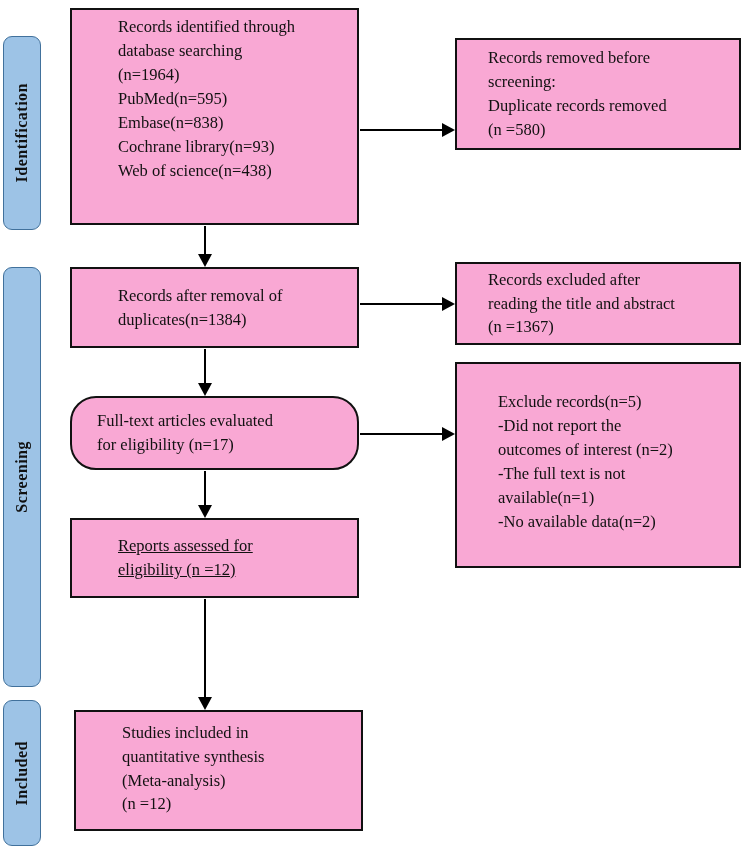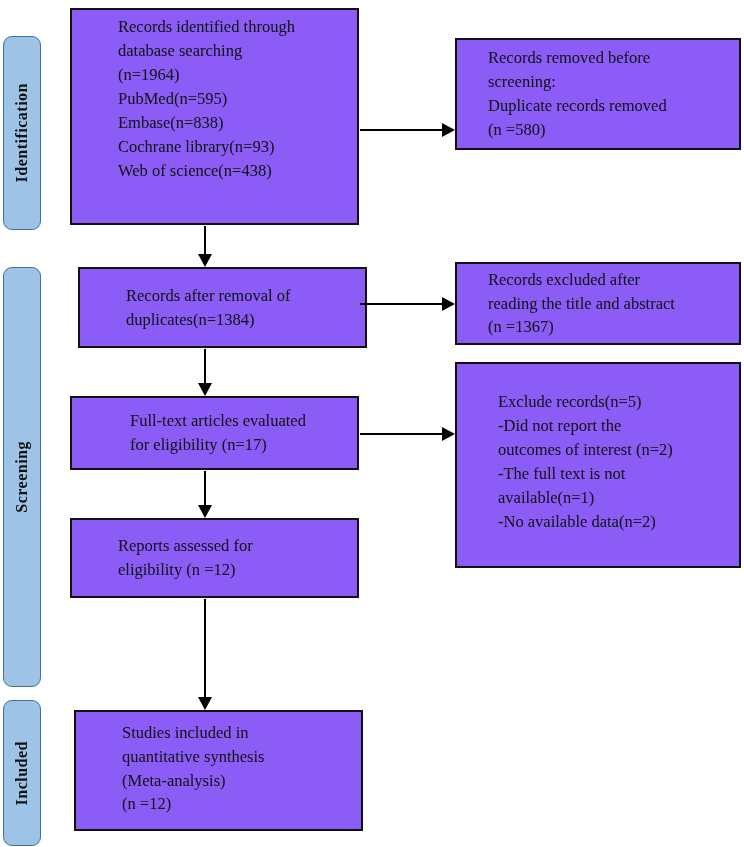--- a/index.html
+++ b/index.html
@@ -10,21 +10,21 @@
     position: relative;
     width: 744px;
     height: 847px;
     background: #ffffff;
     overflow: hidden;
   }
 
   
   .fbox {
     position: absolute;
-    background: #8b5cf6;
+    background: #f9a8d4;
     border: 2px solid #111111;
     color: #111111;
     font-size: 16.5px;
     line-height: 1.45;
     white-space: pre-line;
     display: flex;
     align-items: center;
   }
   .fbox.top-align { align-items: flex-start; }
 
@@ -98,27 +98,27 @@
   </div>
 
   <div class="fbox top-align" style="left:70px; top:8px; width:289px; height:217px; padding:5px 10px 5px 46px;">Records identified through
 database searching
 (n=1964)
 PubMed(n=595)
 Embase(n=838)
 Cochrane library(n=93)
 Web of science(n=438)</div>
 
-  <div class="fbox" style="left:70px; top:267px; width:289px; height:81px; padding:4px 10px 4px 46px;margin-left:8px;">Records after removal of
+  <div class="fbox" style="left:70px; top:267px; width:289px; height:81px; padding:4px 10px 4px 46px;">Records after removal of
 duplicates(n=1384)</div>
 
-  <div class="fbox" style="left:70px; top:396px; width:289px; height:74px; padding:4px 10px 4px 58px;">Full-text articles evaluated
+  <div class="fbox" style="left:70px; top:396px; width:289px; height:74px; padding:4px 10px 4px 25px;border-radius:26px;">Full-text articles evaluated
 for eligibility (n=17)</div>
 
-  <div class="fbox" style="left:70px; top:518px; width:289px; height:80px; padding:4px 10px 4px 46px;">Reports assessed for
+  <div class="fbox" style="left:70px; top:518px; width:289px; height:80px; padding:4px 10px 4px 46px;text-decoration:underline;">Reports assessed for
 eligibility (n =12)</div>
 
   <div class="fbox" style="left:74px; top:710px; width:289px; height:121px; padding:4px 10px 8px 46px;">Studies included in
 quantitative synthesis
 (Meta-analysis)
 (n =12)</div>
 
   <div class="fbox" style="left:455px; top:38px; width:286px; height:112px; padding:4px 8px 4px 31px;">Records removed before
 screening:
 Duplicate records removed

